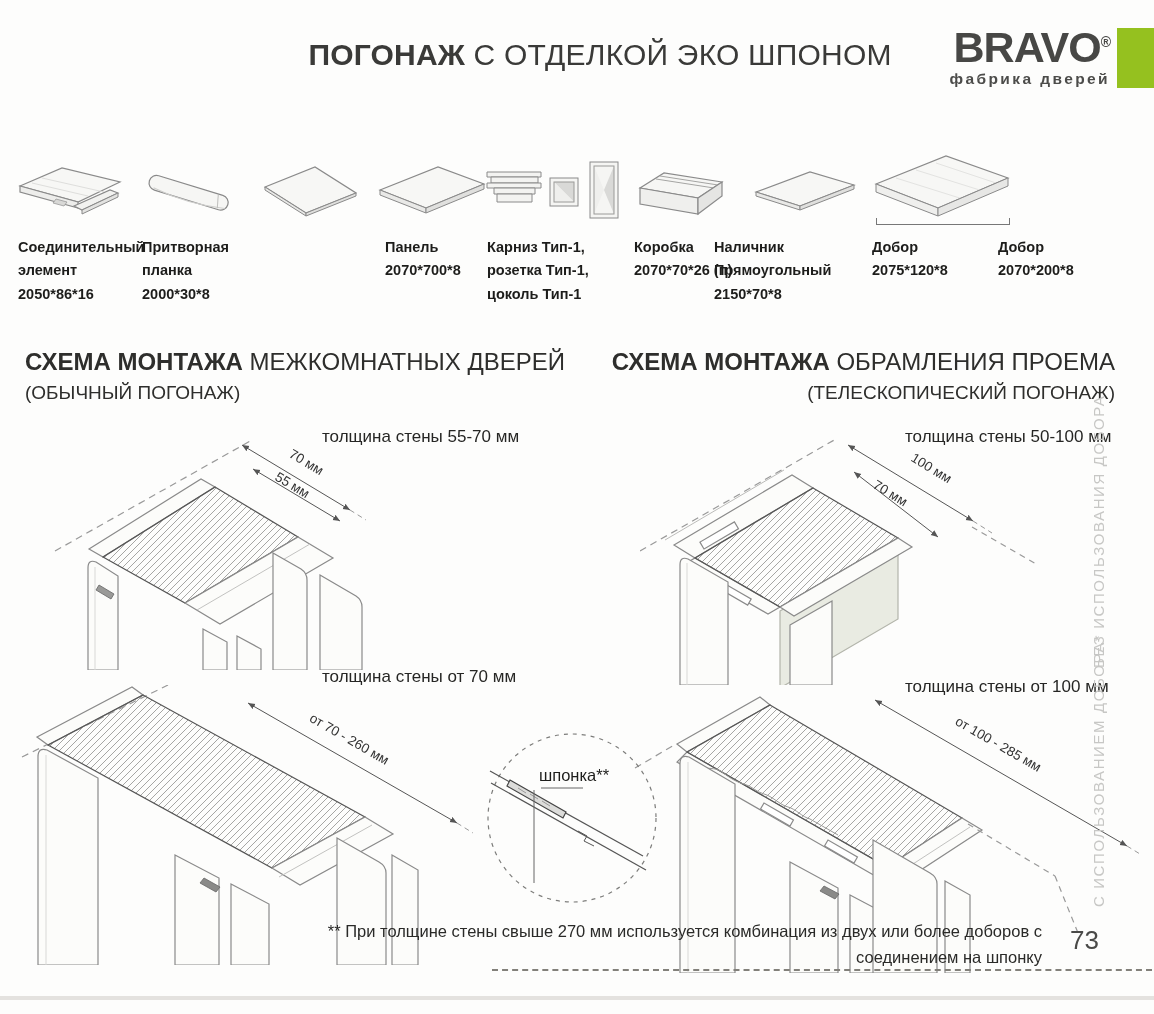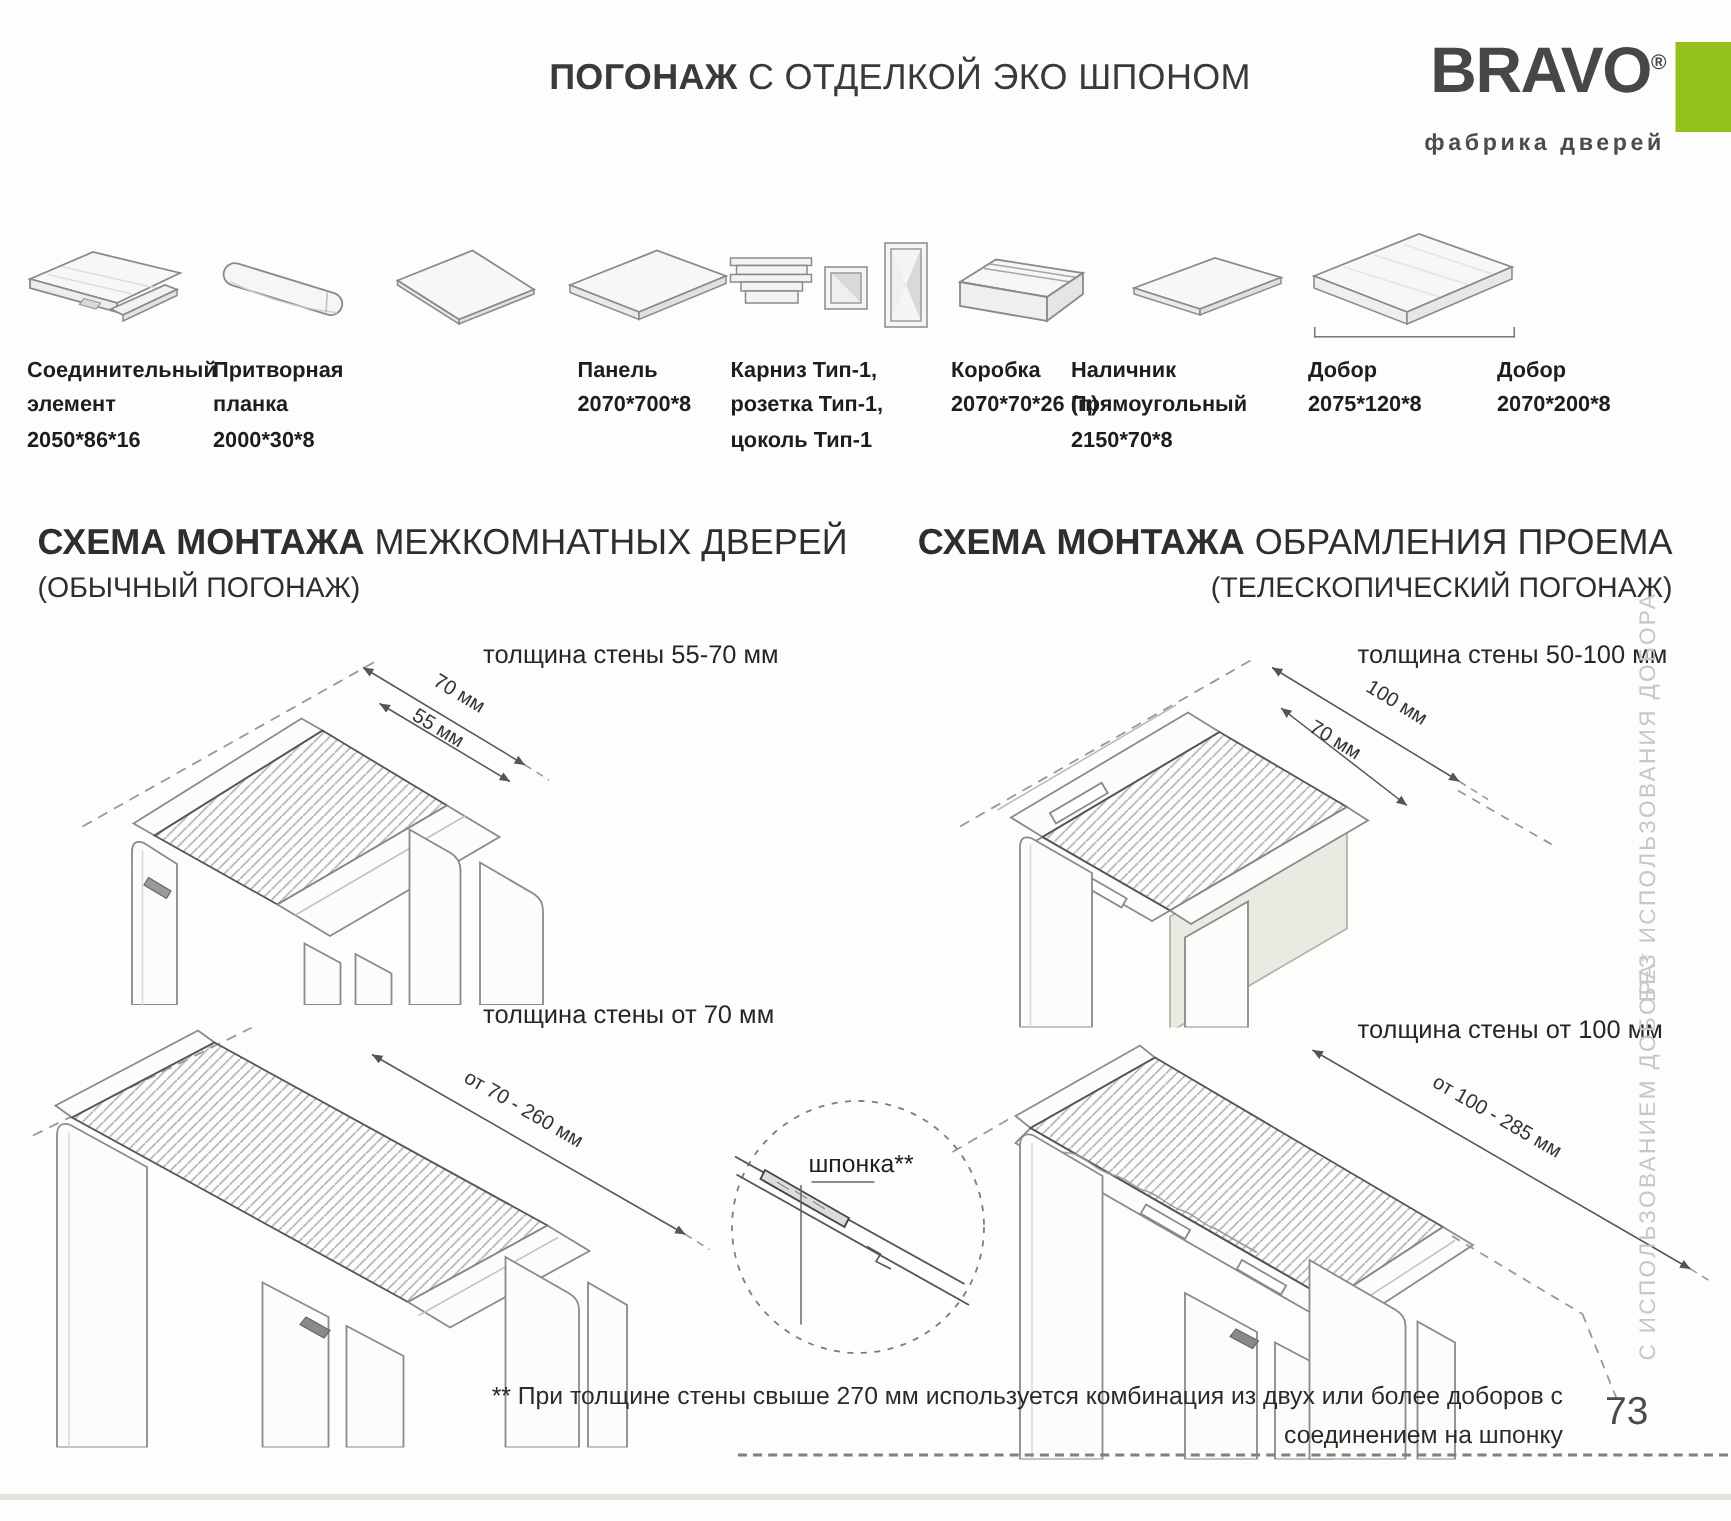--- a/index.html
+++ b/index.html
@@ -1,25 +1,25 @@
 <!DOCTYPE html>
 <html><head>
 <meta charset="utf-8">
 <style>
   html,body{margin:0;padding:0;background:#e9e9e7;}
   #page{position:relative;width:1154px;height:1014px;background:#fdfdfc;overflow:hidden;
         font-family:"Liberation Sans","DejaVu Sans",sans-serif;color:#2b2b29;}
   .abs{position:absolute;}
   
-  #title{left:290px;top:38px;width:620px;text-align:center;font-size:24px;letter-spacing:.2px;color:#3a3a38;white-space:nowrap;}
+  #title{left:290px;top:38px;width:620px;text-align:center;font-size:30px;letter-spacing:.2px;color:#3a3a38;white-space:nowrap;}
   #title b{font-weight:700;}
   #logo{left:920px;top:26px;width:190px;text-align:right;color:#474745;}
   #brand{font-size:43px;font-weight:800;letter-spacing:-1px;line-height:1;}
   #brand sup{font-size:14px;font-weight:700;}
-  #tagline{font-size:15.5px;font-weight:600;letter-spacing:2.4px;margin-top:18px;color:#4c4c4a;}
+  #tagline{font-size:15.5px;font-weight:600;letter-spacing:2.4px;margin-top:1px;color:#4c4c4a;}
   #greensq{left:1117px;top:28px;width:37px;height:60px;}
   
   .prod-label{font-size:14.5px;line-height:1.62;color:#1d1d1b;font-weight:bold;}
   .bracket{border-left:1.5px solid #777;border-right:1.5px solid #777;border-bottom:1.5px solid #777;height:6px;}
   
   .sec-title{font-size:24px;color:#2e2e2c;white-space:nowrap;}
   .sec-title b{font-weight:700;}
   .sec-sub{font-size:19px;color:#2e2e2c;margin-top:6px;}
   
   .cap{font-size:17px;color:#262624;white-space:nowrap;}

